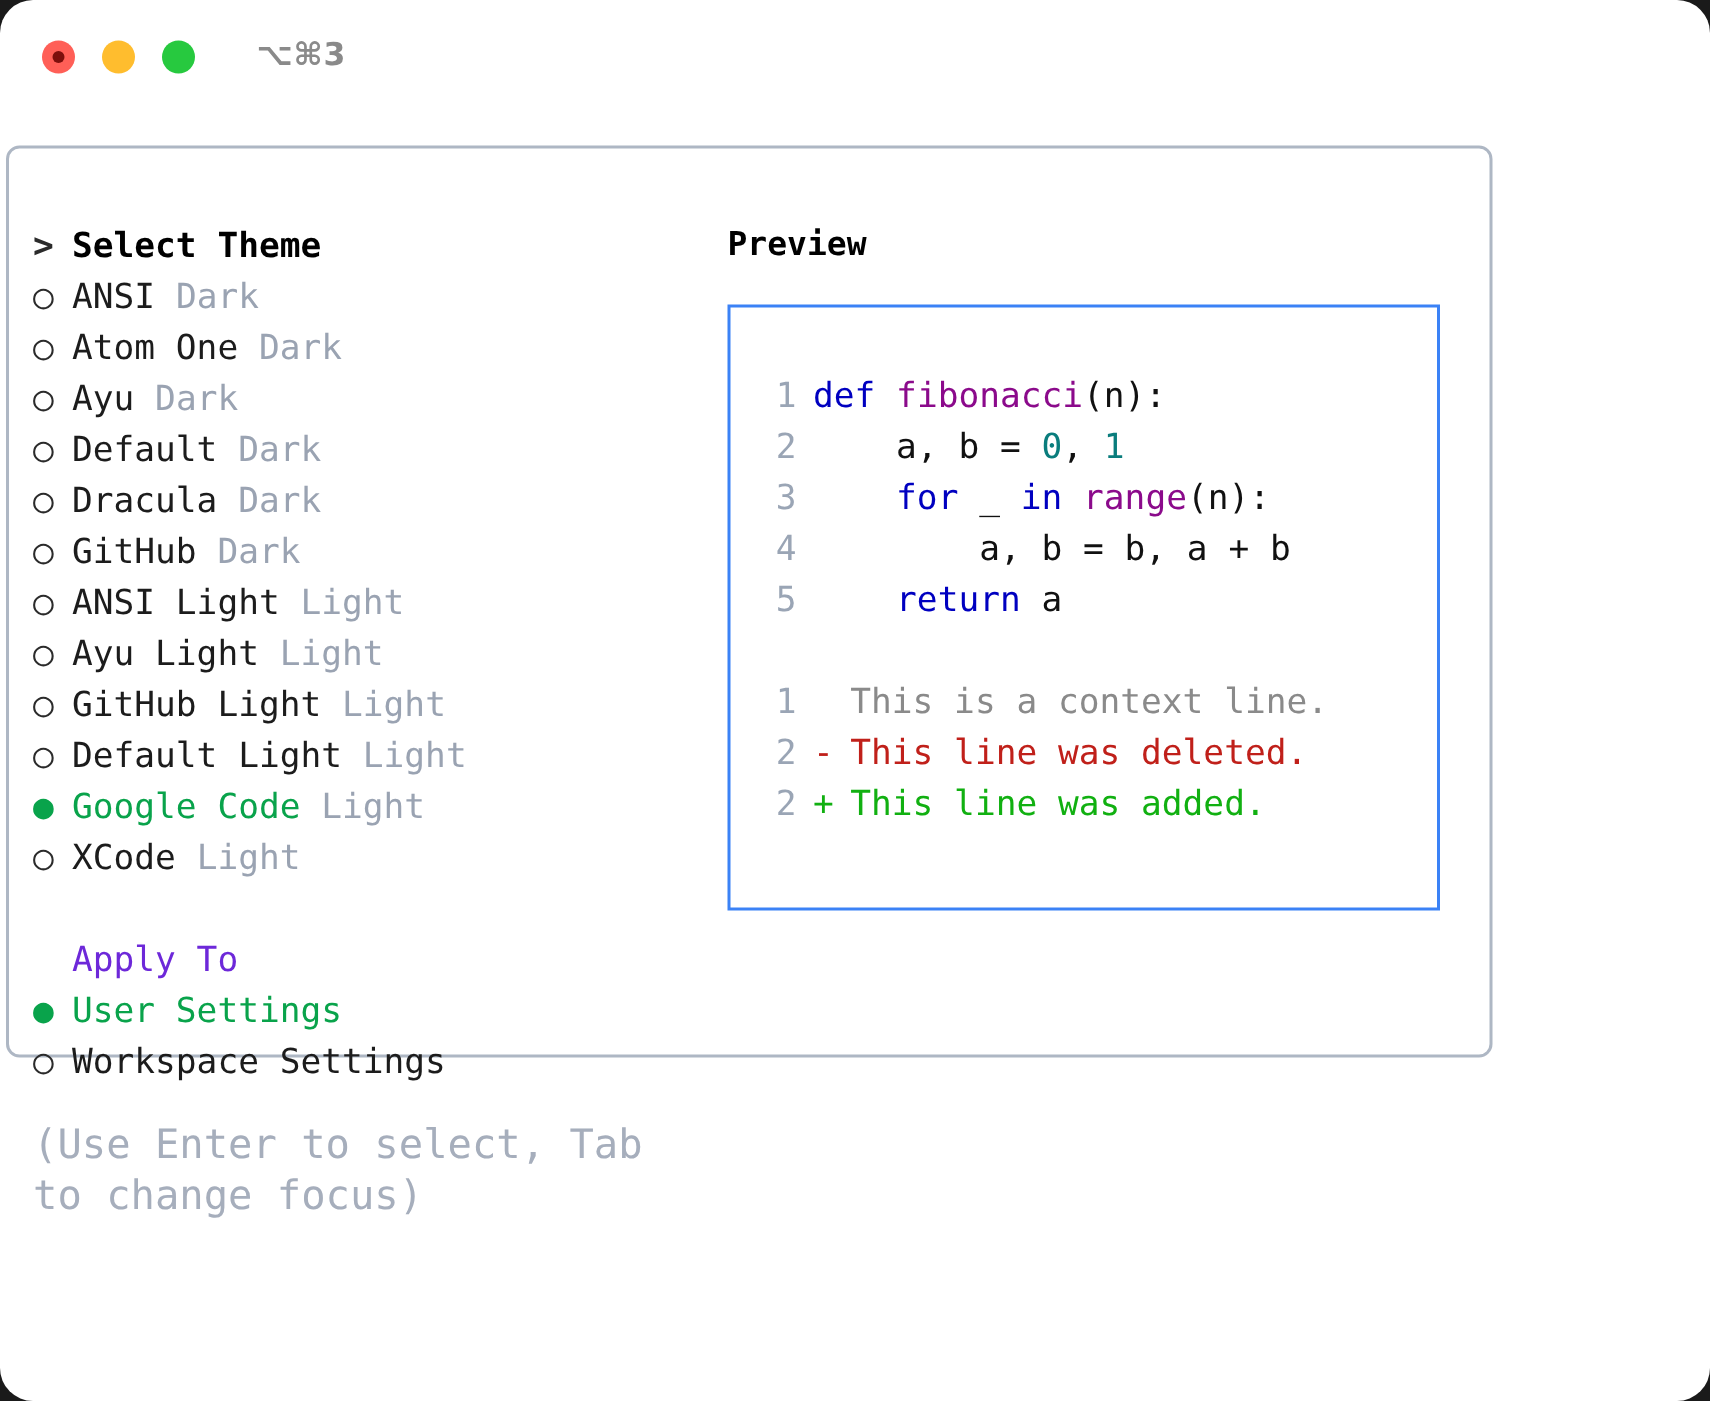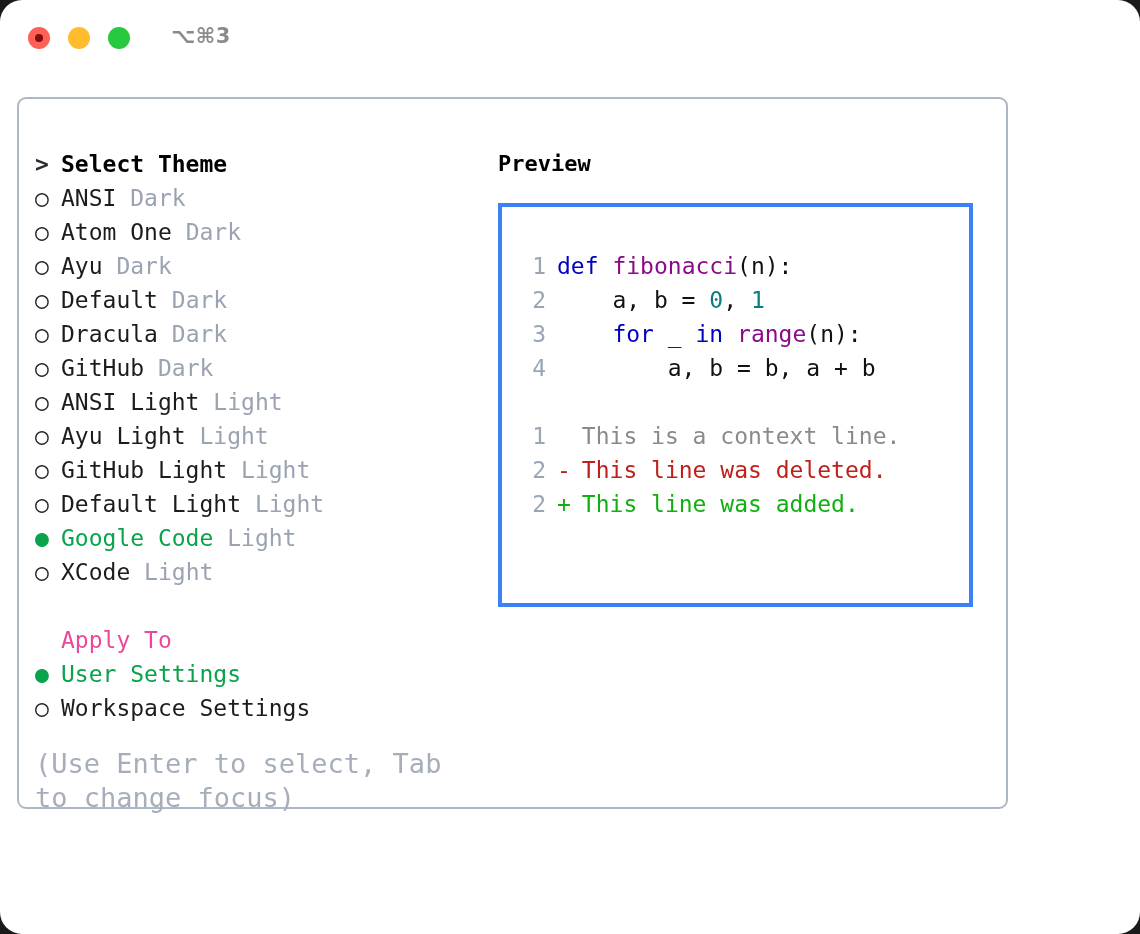--- a/index.html
+++ b/index.html
@@ -65,23 +65,23 @@
     font-size: 21px;
     font-weight: 700;
     letter-spacing: 0.5px;
     color: #8a8a8a;
     white-space: pre;
   }
 
   
   .panel {
     position: absolute;
-    left: 17px; top: 97px;
+    left: 4px; top: 97px;
     width: 991px;
-    height: 712px;
+    height: 608px;
     border: 2px solid #aeb7c4;
     border-radius: 9px;
     box-sizing: border-box;
     background: #ffffff;
   }
 
   
   .left-col {
     position: absolute;
     left: 16px;
@@ -112,42 +112,42 @@
   .hint {
     margin-top: 22px;
     font-size: 27px;
     line-height: 34px;
     color: #a6aebc;
     width: 410px;
     white-space: pre-wrap;
   }
   .applyto {
     padding-left: 26px;
-    color: #ec4899;
+    color: #6d28d9;
   }
 
   
   .right-col {
     position: absolute;
     left: 479px;
     top: 48px;
     width: 490px;
   }
   .preview-title {
     font-size: 22px;
     font-weight: 700;
     color: #000000;
     line-height: 34px;
     white-space: pre;
   }
   .preview-box {
     margin-top: 22px;
     width: 475px;
     height: 404px;
-    border: 4px solid #3b82f6;
+    border: 2px solid #3b82f6;
     box-sizing: border-box;
     background: #ffffff;
     position: relative;
   }
   .code-area {
     position: absolute;
     left: 14px;
     top: 42px;
     right: 6px;
   }
@@ -224,20 +224,21 @@
     <div class="right-col">
       <div class="preview-title">Preview</div>
 
       <div class="preview-box">
         <div class="code-area">
           <div id="code-lines">
               <div class="cline"><span class="lnum">1</span><span class="kw">def</span><span class="pl"> </span><span class="fn">fibonacci</span><span class="pl">(n):</span></div>
               <div class="cline"><span class="lnum">2</span><span class="pl">    a, b = </span><span class="num">0</span><span class="pl">, </span><span class="num">1</span></div>
               <div class="cline"><span class="lnum">3</span><span class="pl">    </span><span class="kw">for</span><span class="pl"> _ </span><span class="kw">in</span><span class="pl"> </span><span class="fn">range</span><span class="pl">(n):</span></div>
               <div class="cline"><span class="lnum">4</span><span class="pl">        a, b = b, a + b</span></div>
+              <div class="cline"><span class="lnum">5</span><span class="pl">    </span><span class="kw">return</span><span class="pl"> a</span></div>
             </div>
           <div class="diff-gap"></div>
           <div id="diff-lines">
               <div class="cline"><span class="lnum">1</span><span class="sign ctx"> </span><span class="ctx"> This is a context line.</span></div>
               <div class="cline"><span class="lnum">2</span><span class="sign del">-</span><span class="del"> This line was deleted.</span></div>
               <div class="cline"><span class="lnum">2</span><span class="sign add">+</span><span class="add"> This line was added.</span></div>
             </div>
         </div>
       </div>
     </div>

